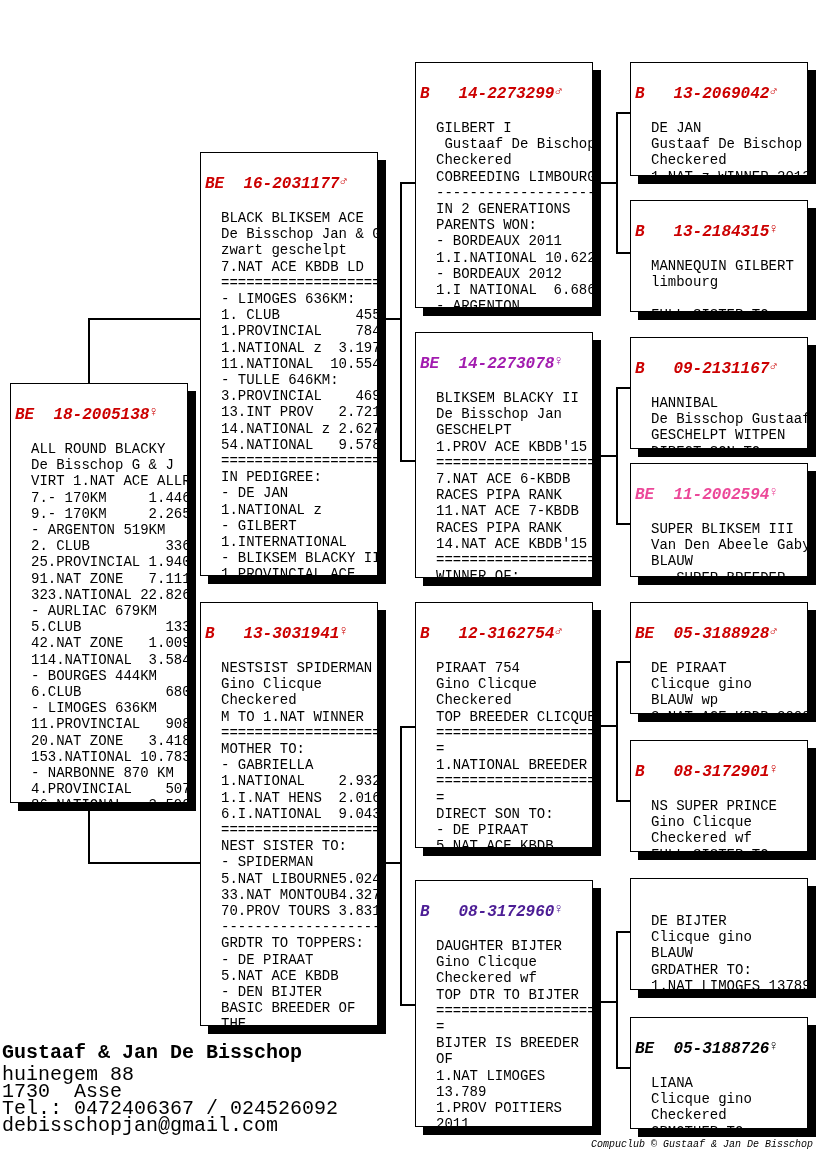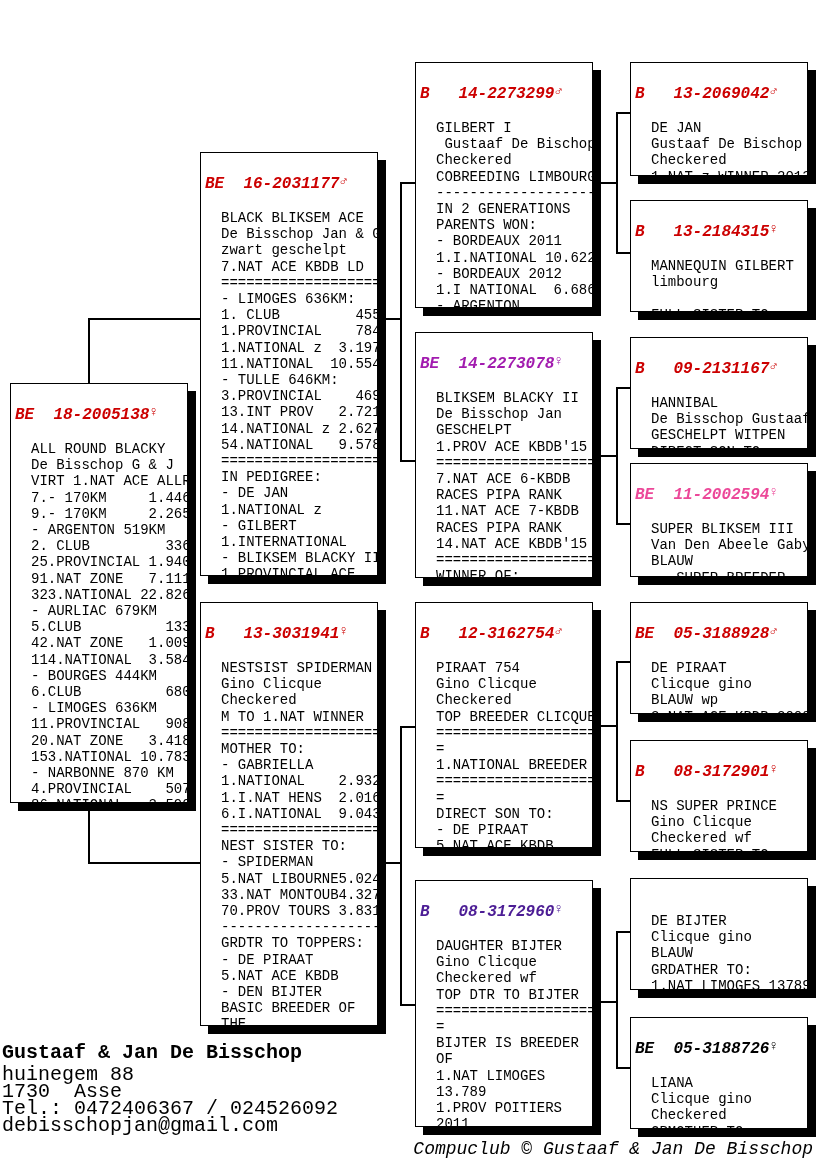--- a/index.html
+++ b/index.html
@@ -26,21 +26,21 @@
   .plines {
     font-family:"Liberation Mono", monospace; font-size:14px; line-height:16.2px;
     white-space:pre; margin:16px; color:#000;
   }
   .connector { position:absolute; background:#000; z-index:1; }
   .breeder { position:absolute; left:2px; top:1033px;margin-top:7px; }
   .breeder-name { font-weight:bold; font-size:20px; line-height:26px; white-space:pre; }
   .breeder-line { font-size:20px; line-height:17px; white-space:pre; }
   .credit {
     position:absolute; right:3px; top:1139px;
-    font-style:italic; font-size:18px; white-space:pre;
+    font-style:italic; font-size:10px; white-space:pre;
   }
 </style>
 </head>
 <body>
 
 <div id="page">
 
 
   <div>
     <div class="connector" style="left:88px;top:318px;width:2px;height:66px"></div>

